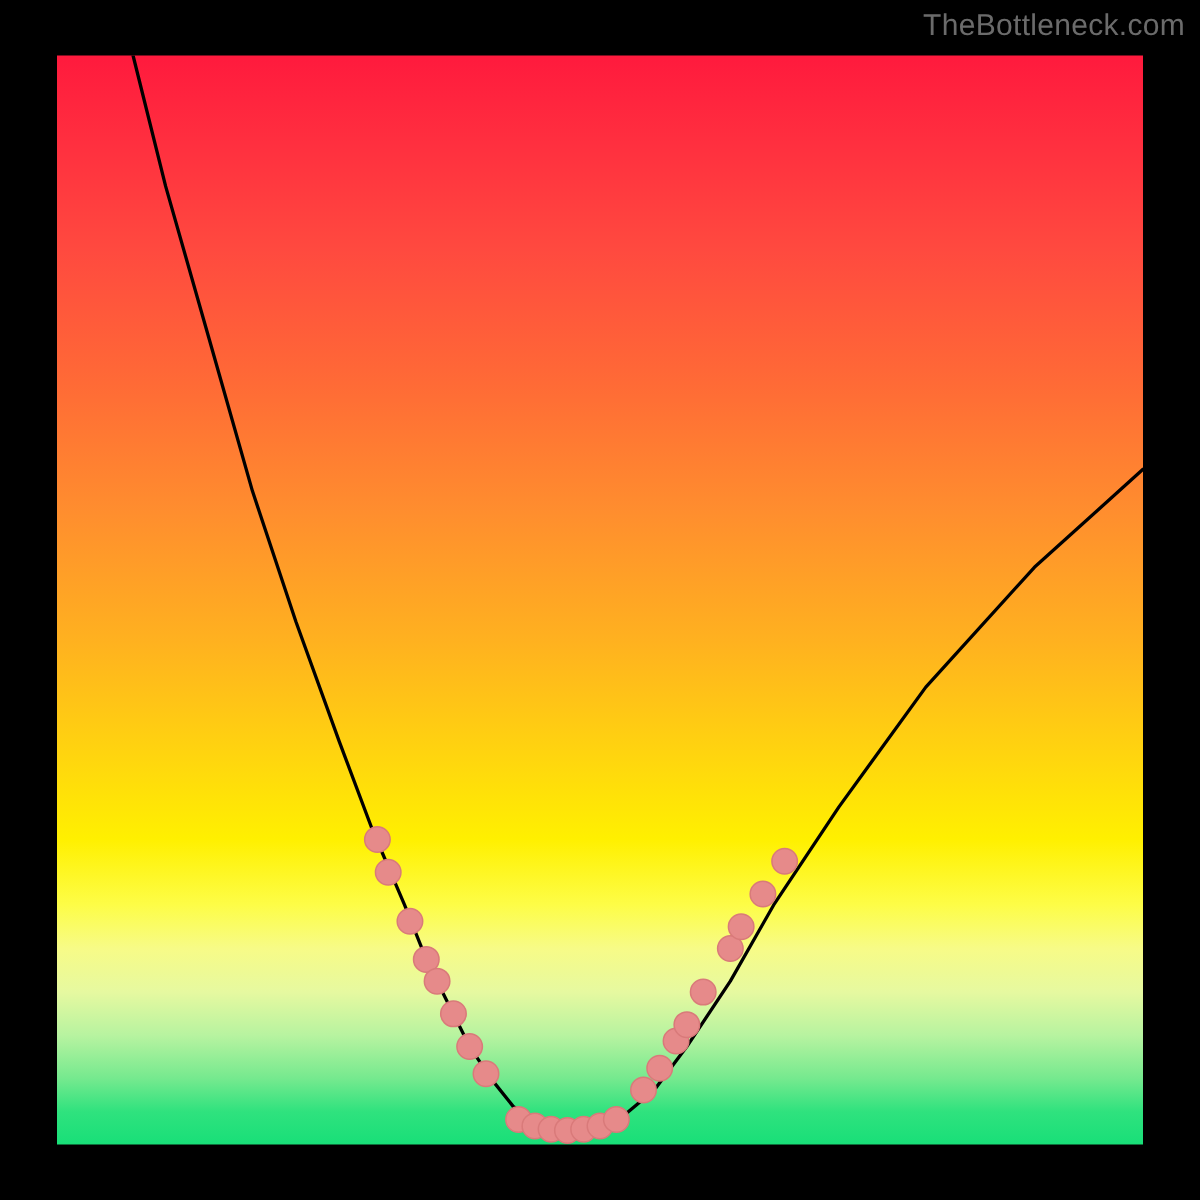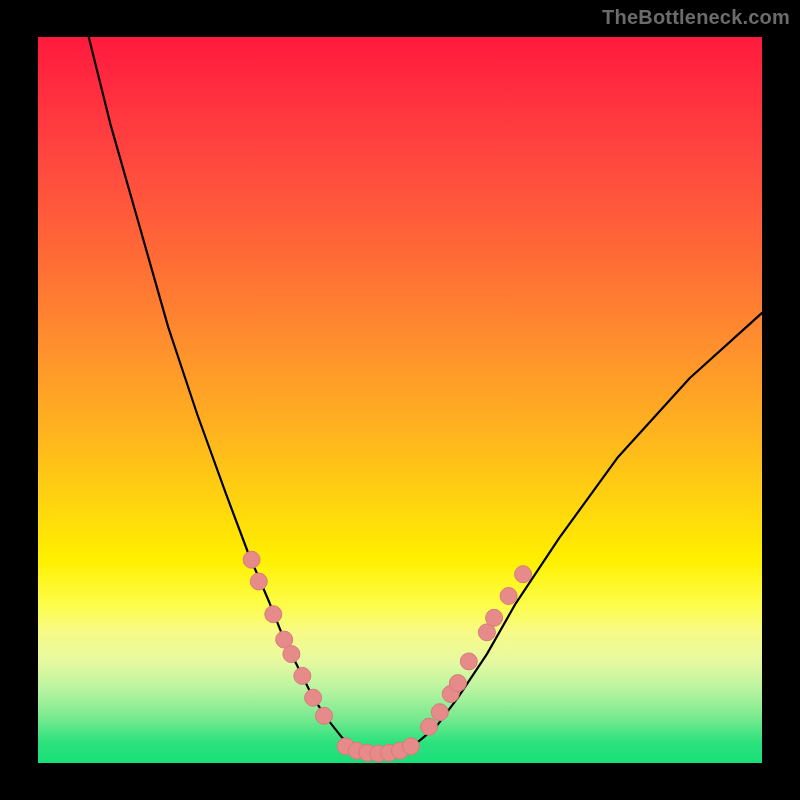--- a/index.html
+++ b/index.html
@@ -43,21 +43,21 @@
       #2fe27e 97%,
       #18df78 100%
     );
   }
   .watermark {
     position: absolute;
     top: 6px;
     right: 10px;
     color: #6b6b6b;
     font-size: 20px;
-    font-weight: 700;
+    font-weight: 400;
     letter-spacing: 0.2px;
     user-select: none;
   }
   svg.curve {
     position: absolute;
     left: 0;
     top: 0;
     width: 724px;
     height: 726px;
   }

